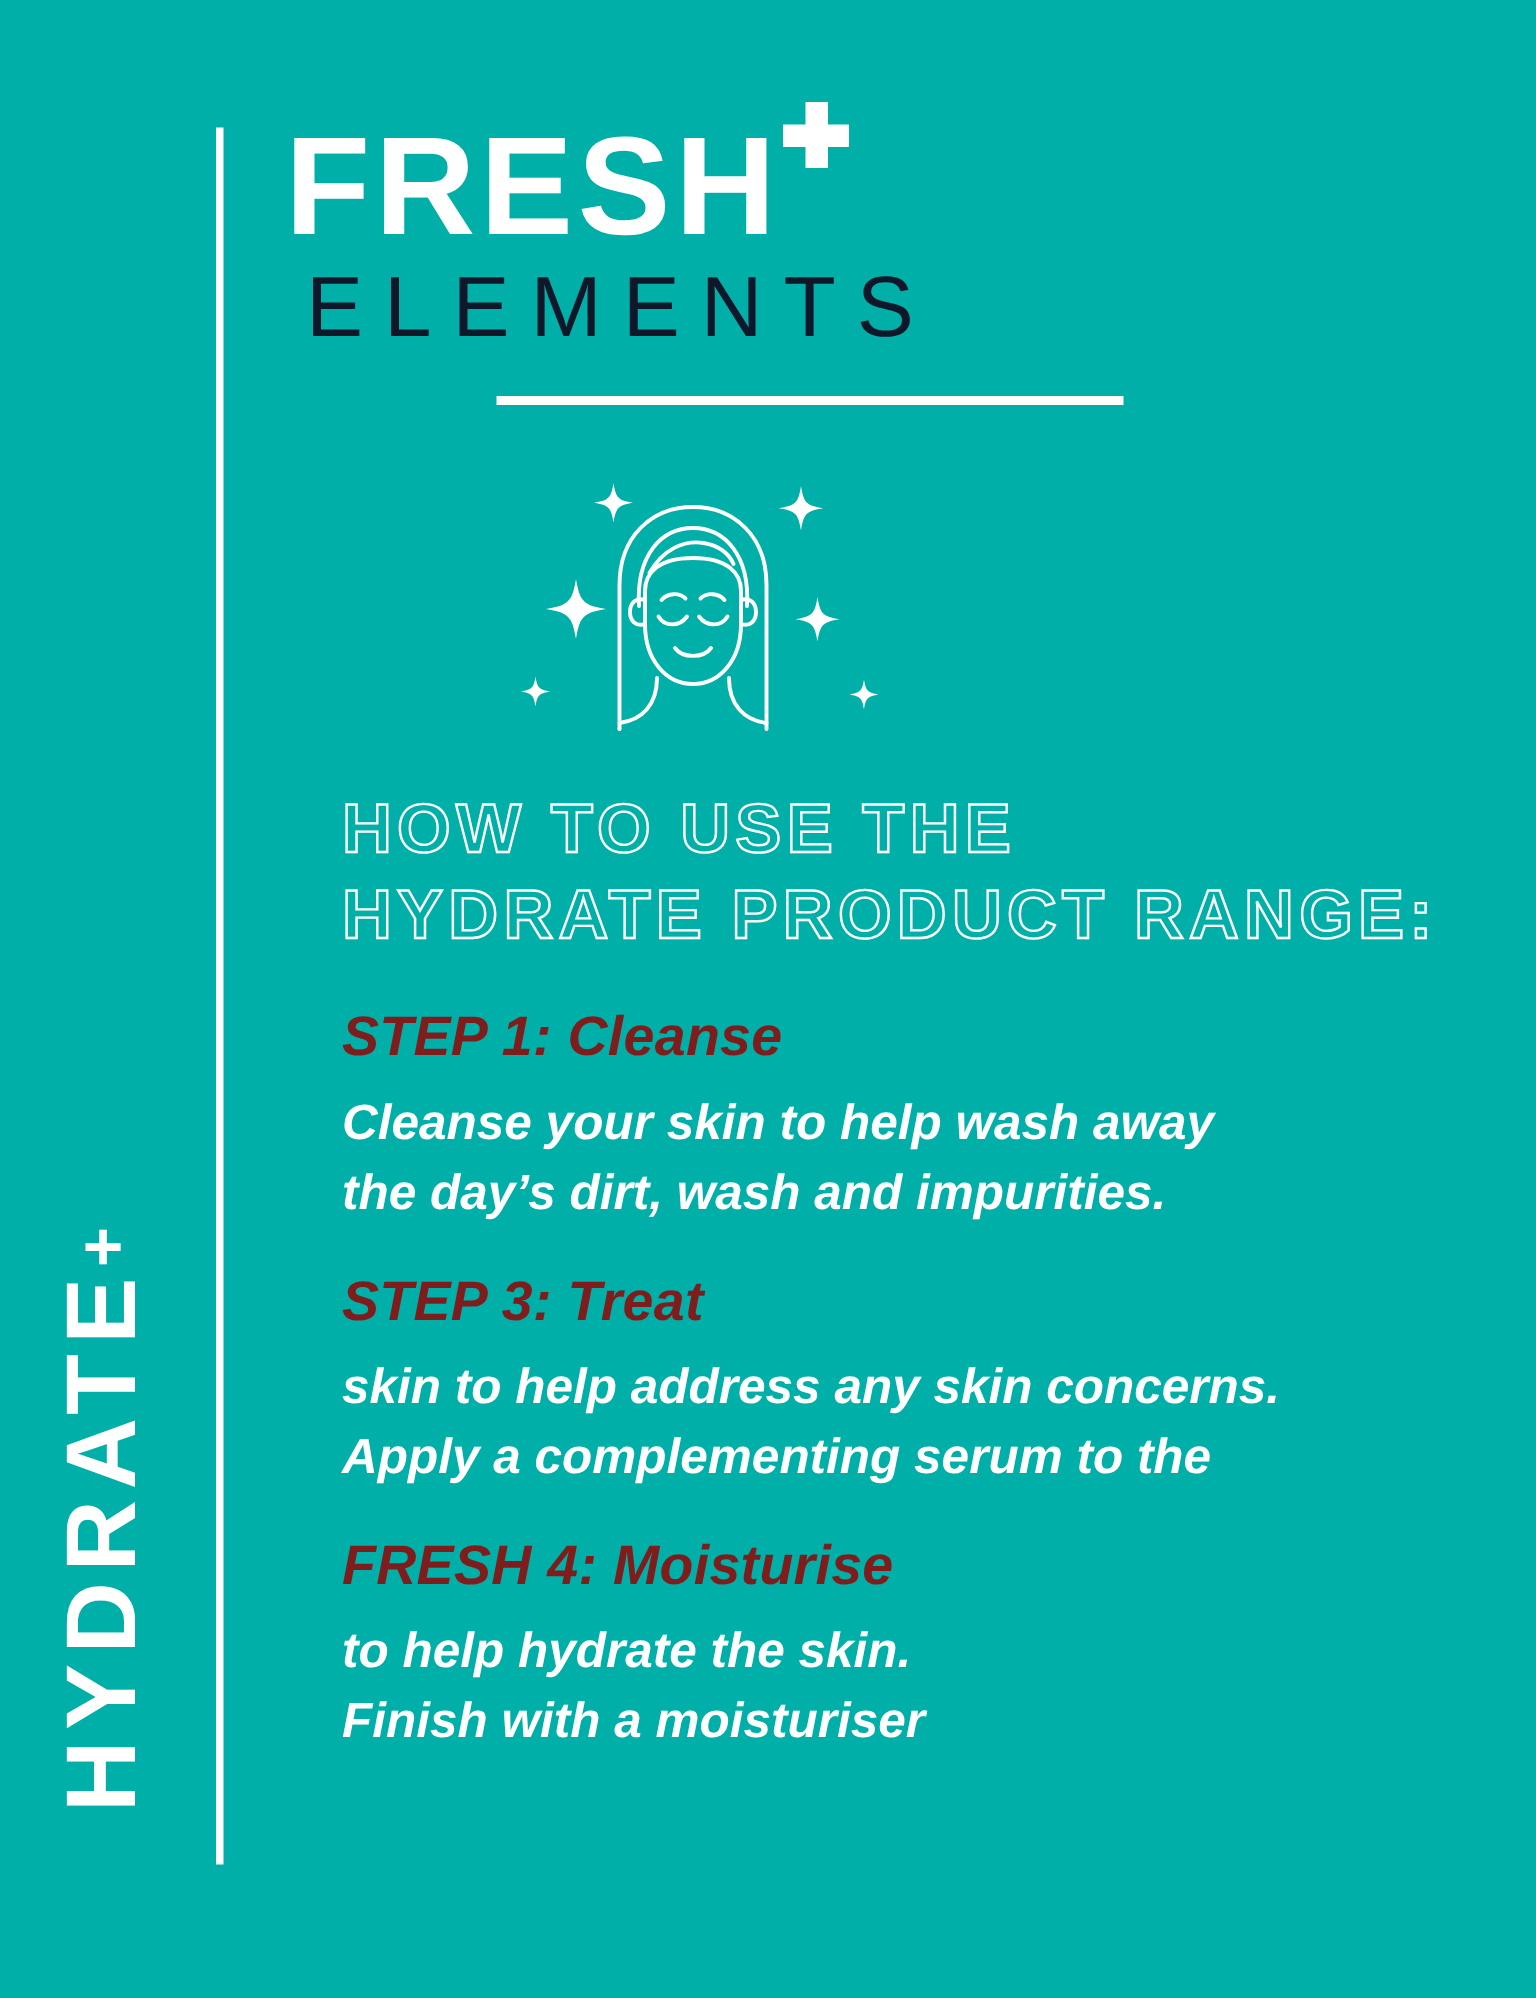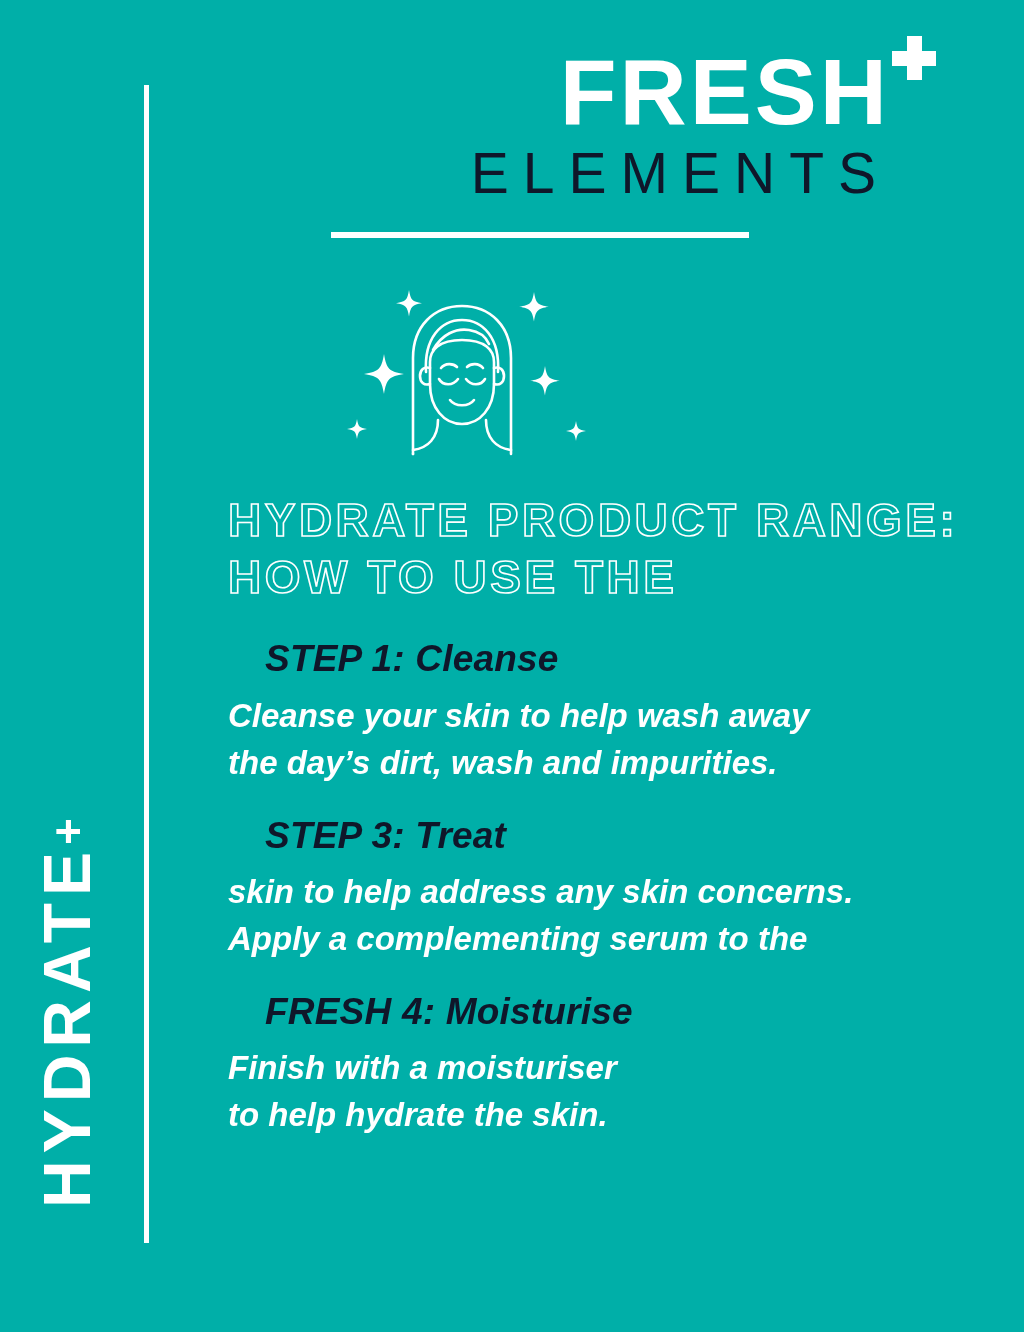--- a/index.html
+++ b/index.html
@@ -54,22 +54,22 @@
   #content {
     position: absolute;
     left: 176px;
     top: 0;
     width: 848px;
     height: 1332px;
   }
 
   
   #logo-block {
-    padding-top: 48px;
-    text-align: right;
+    padding-top: 80px;
+    text-align: left;
     width: 700px;
     margin-left: 14px;
   }
   #logo-fresh-row {
     position: relative;
     display: inline-block;
     line-height: 0.95;
   }
   #logo-fresh {
     color: #ffffff;
@@ -145,29 +145,28 @@
   #section-heading .heading-line { display: block; }
 
   
   #steps {
     margin-top: 32px;
     margin-left: 52px;
   }
   .step { margin-bottom: 28px; }
   .step:last-child { margin-bottom: 0; }
   .step-title {
-    color: #0f172a;
+    color: #7f1d1d;
     font-size: 37px;
     font-weight: 700;
     font-style: italic;
     letter-spacing: 0.2px;
     line-height: 1.15;
     margin-bottom: 12px;
     font-family: "Liberation Sans", sans-serif;
-    margin-left: 37px;
   }
   .step-body {
     color: #ffffff;
     font-size: 33px;
     font-weight: 600;
     font-style: italic;
     line-height: 1.42;
     font-family: "Liberation Sans", sans-serif;
   }
   .step-body .body-line { display: block; }
@@ -223,22 +222,22 @@
       <path d="M46 78 C48.5 93 51 95.5 66 98 C51 100.5 48.5 103 46 118 C43.5 103 41 100.5 26 98 C41 95.5 43.5 93 46 78 Z"></path>
       <path d="M71 14 C72.6 24 74.2 25.6 84 27.2 C74.2 28.8 72.6 30.4 71 40.4 C69.4 30.4 67.8 28.8 58 27.2 C67.8 25.6 69.4 24 71 14 Z"></path>
       <path d="M19 143 C20.2 150.6 21.4 151.8 29 153 C21.4 154.2 20.2 155.4 19 163 C17.8 155.4 16.6 154.2 9 153 C16.6 151.8 17.8 150.6 19 143 Z"></path>
       <path d="M196 16 C197.8 27.2 199.6 29 210.8 30.8 C199.6 32.6 197.8 34.4 196 45.6 C194.2 34.4 192.4 32.6 181.2 30.8 C192.4 29 194.2 27.2 196 16 Z"></path>
       <path d="M207 90 C208.8 101.2 210.6 103 221.8 104.8 C210.6 106.6 208.8 108.4 207 119.6 C205.2 108.4 203.4 106.6 192.2 104.8 C203.4 103 205.2 101.2 207 90 Z"></path>
       <path d="M238 145 C239.2 152.6 240.4 153.8 248 155 C240.4 156.2 239.2 157.4 238 165 C236.8 157.4 235.6 156.2 228 155 C235.6 153.8 236.8 152.6 238 145 Z"></path>
     </g>
   </svg>
 
   <div id="section-heading">
+    <span class="heading-line">HOW TO USE THE</span>
     <span class="heading-line">HYDRATE PRODUCT RANGE:</span>
-    <span class="heading-line">HOW TO USE THE</span>
   </div>
 
   <div id="steps">
 
     <div class="step">
       <div class="step-title">STEP 1: Cleanse</div>
       <div class="step-body">
         <span class="body-line">Cleanse your skin to help wash away</span>
         <span class="body-line">the day’s dirt, wash and impurities.</span>
       </div>
@@ -249,19 +248,19 @@
       <div class="step-title">STEP 3: Treat</div>
       <div class="step-body">
         <span class="body-line">skin to help address any skin concerns.</span>
         <span class="body-line">Apply a complementing serum to the</span>
       </div>
     </div>
 
     <div class="step">
       <div class="step-title">FRESH 4: Moisturise</div>
       <div class="step-body">
+        <span class="body-line">to help hydrate the skin.</span>
         <span class="body-line">Finish with a moisturiser</span>
-        <span class="body-line">to help hydrate the skin.</span>
       </div>
     </div>
 
   </div>
 </div>
 
 </body></html>

